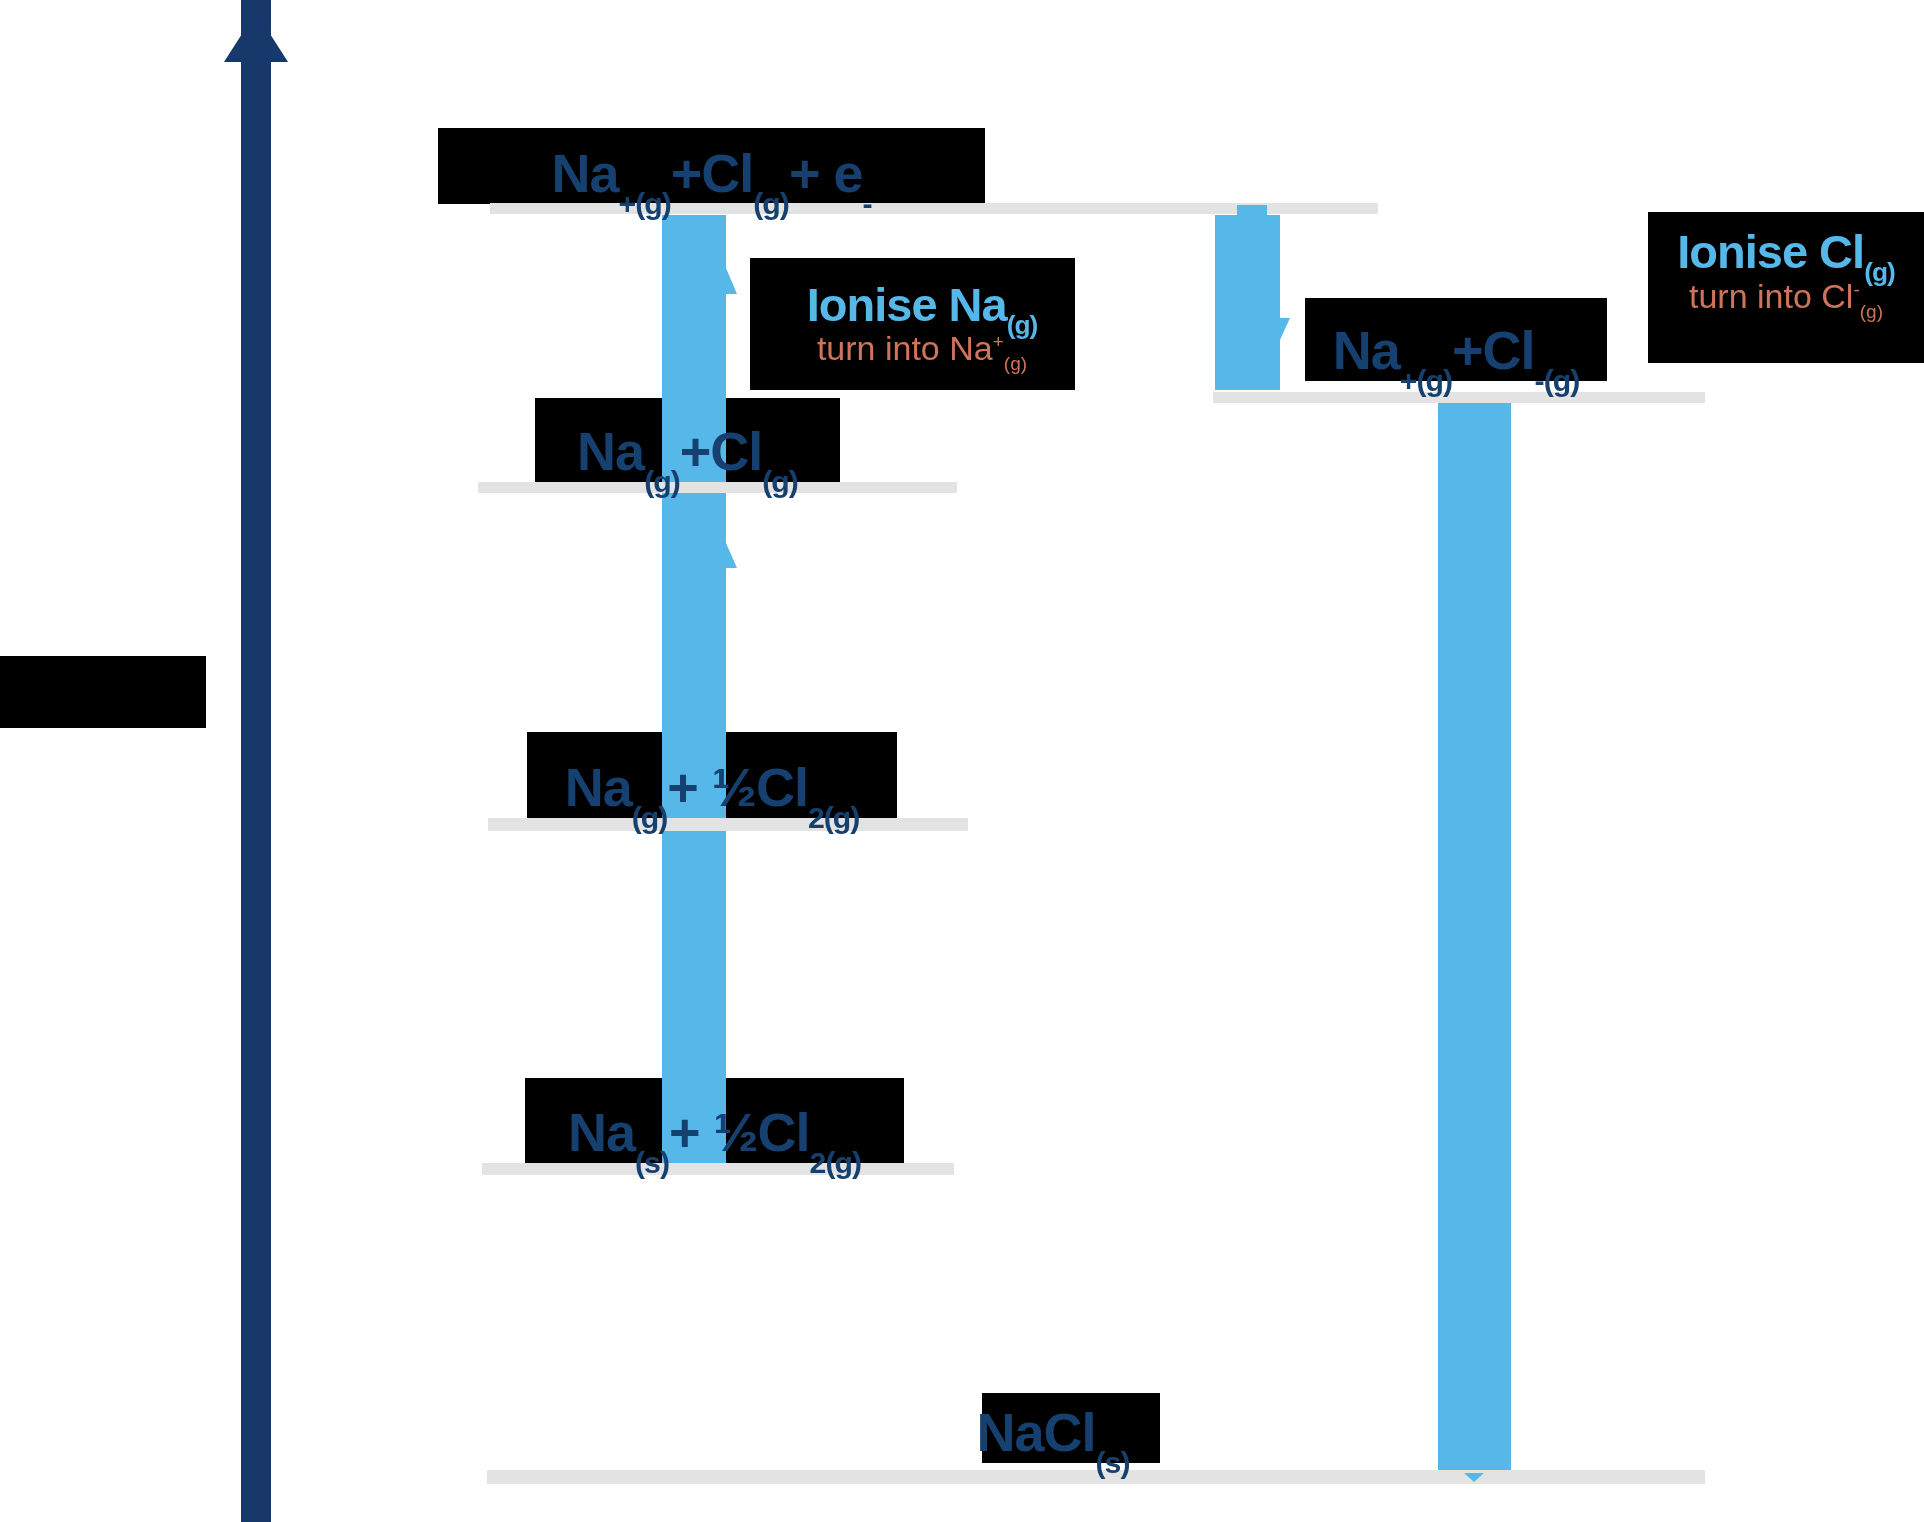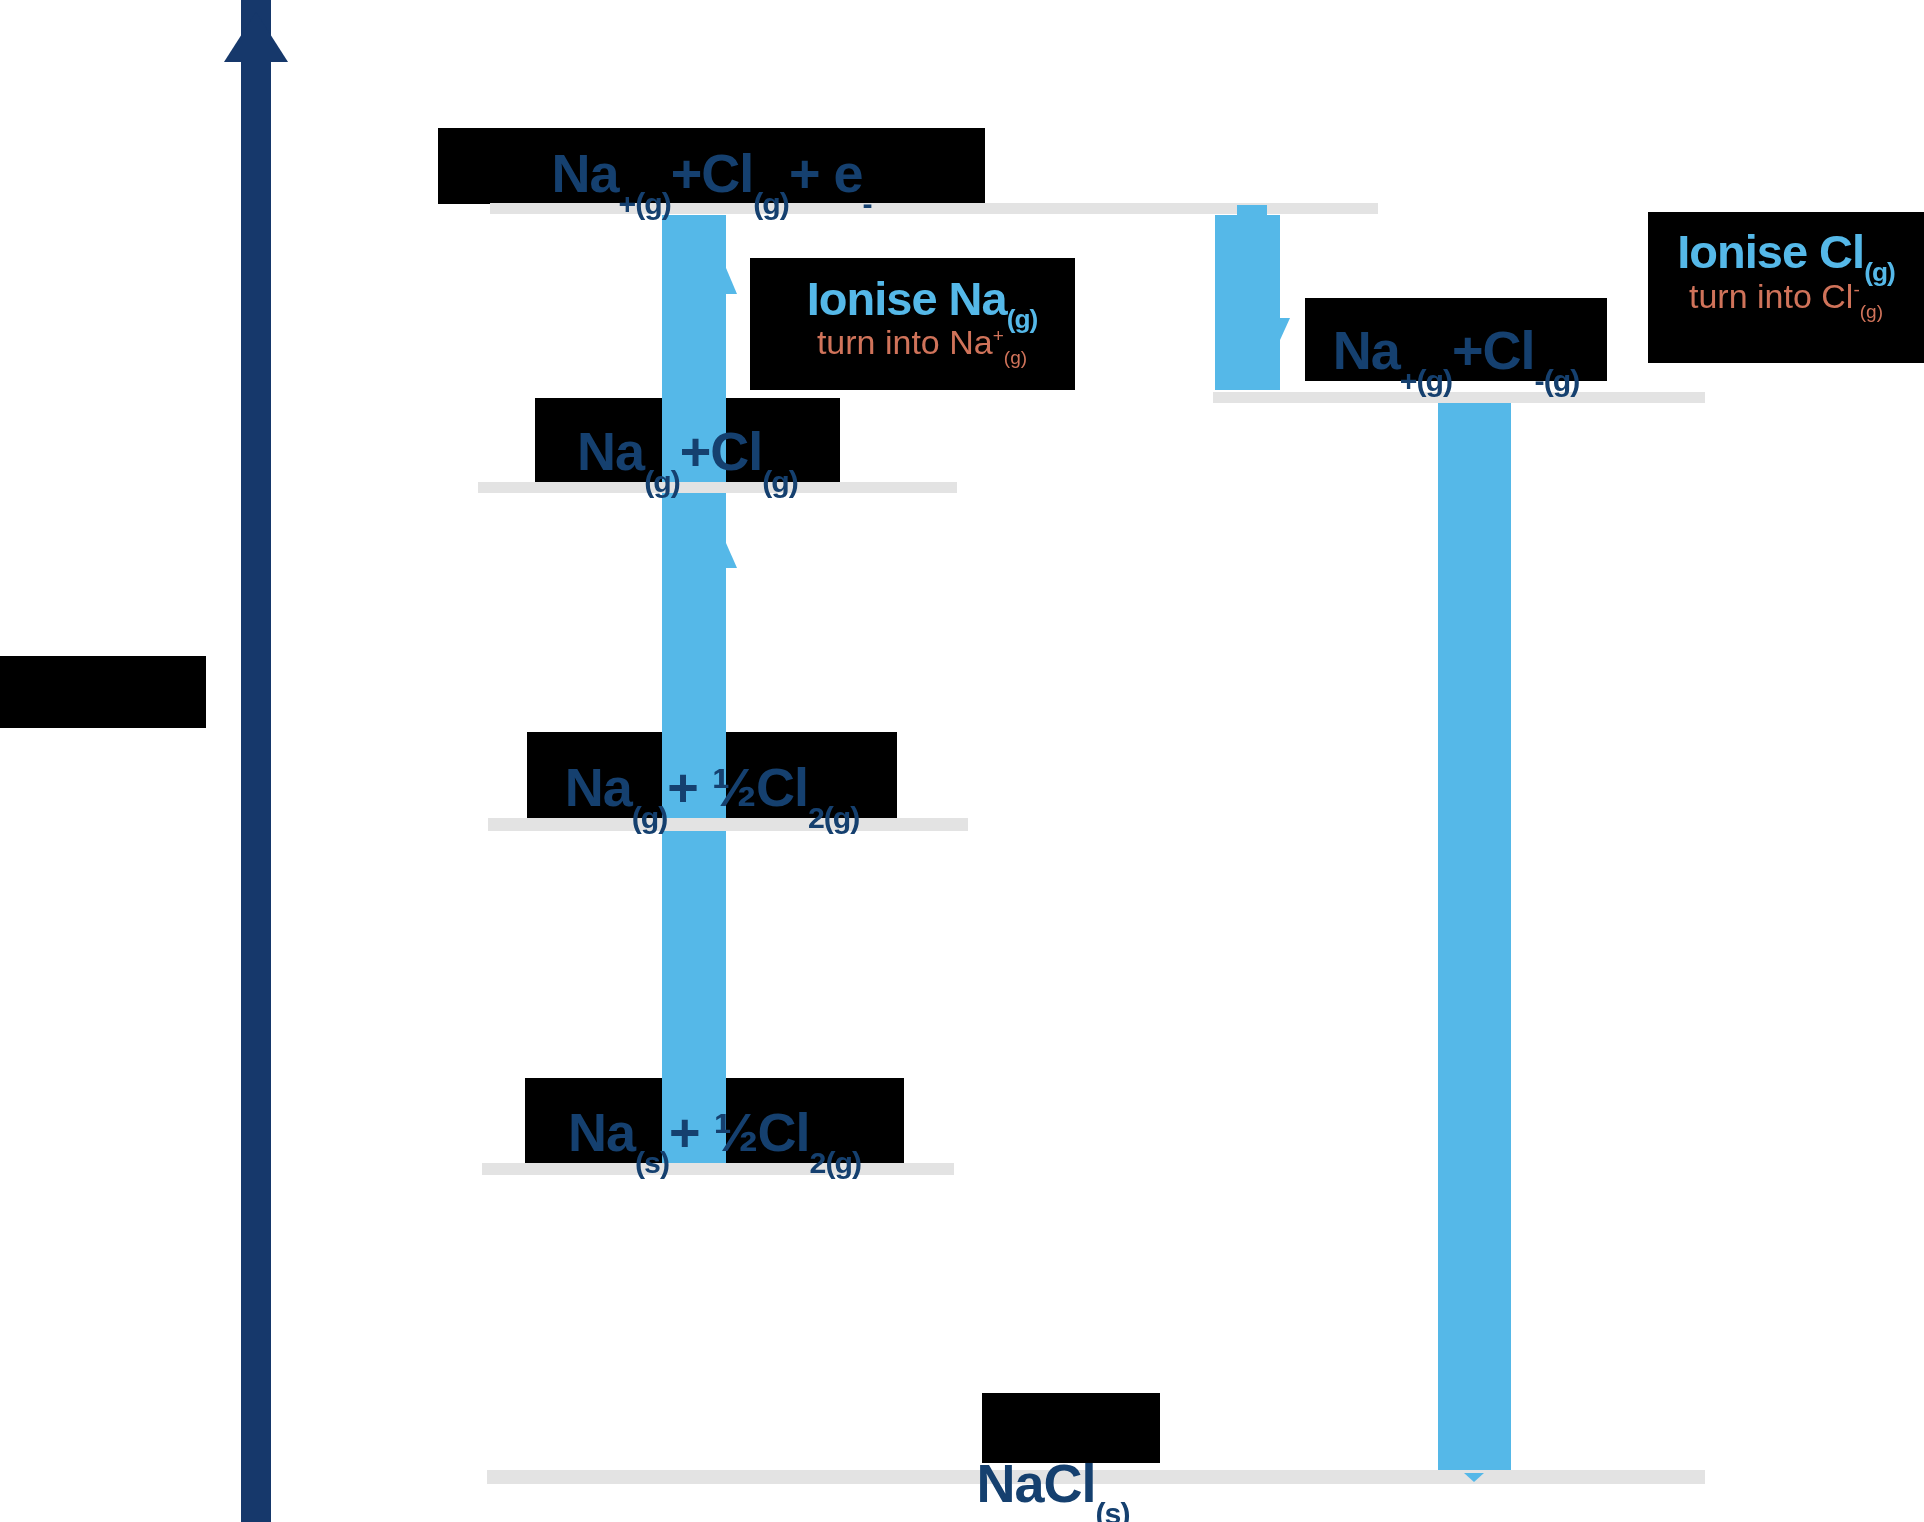--- a/index.html
+++ b/index.html
@@ -46,27 +46,27 @@
   #line-f     {left:1213px;top:392px;width:492px;height:11px;}
   
   .formula{display:flex;align-items:flex-end;justify-content:center;white-space:nowrap;
            color:#15406f;font-size:54px;font-weight:700;letter-spacing:-1px;z-index:5;}
   .formula .sub,.ann .sub{font-size:.56em;vertical-align:-0.5em;line-height:0;}
   .formula .sup,.ann .sup{font-size:.56em;vertical-align:0.62em;line-height:0;}
   #txt-top    {left:438px;top:128px;width:547px;height:76px;}
   #txt-b      {left:535px;top:398px;width:305px;height:84px;}
   #txt-c      {left:527px;top:732px;width:370px;height:86px;}
   #txt-d      {left:525px;top:1078px;width:379px;height:85px;}
-  #txt-bottom {left:982px;top:1444px;width:142px;height:70px;}
+  #txt-bottom {left:982px;top:1393px;width:142px;height:70px;}
   #txt-f      {left:1305px;top:298px;width:302px;height:83px;}
   
   .ann{display:flex;flex-direction:column;align-items:center;justify-content:center;z-index:5;white-space:nowrap;}
   .ann .l1{color:#55b8e8;font-size:47px;font-weight:700;letter-spacing:-1px;line-height:1.05;}
   .ann .l2{color:#d0735a;font-size:34px;font-weight:400;line-height:1.15;}
-  #ann-na{left:750px;top:252px;width:344px;height:132px;}
+  #ann-na{left:750px;top:258px;width:344px;height:132px;}
   #ann-cl{left:1648px;top:212px;width:276px;height:119px;}
 </style>
 </head>
 <body>
 
 <div id="stage">
 
   <div class="abs" id="axis-shaft"></div>
   <div class="abs" id="axis-head"></div>
   <div class="abs" id="energy-box"></div>

